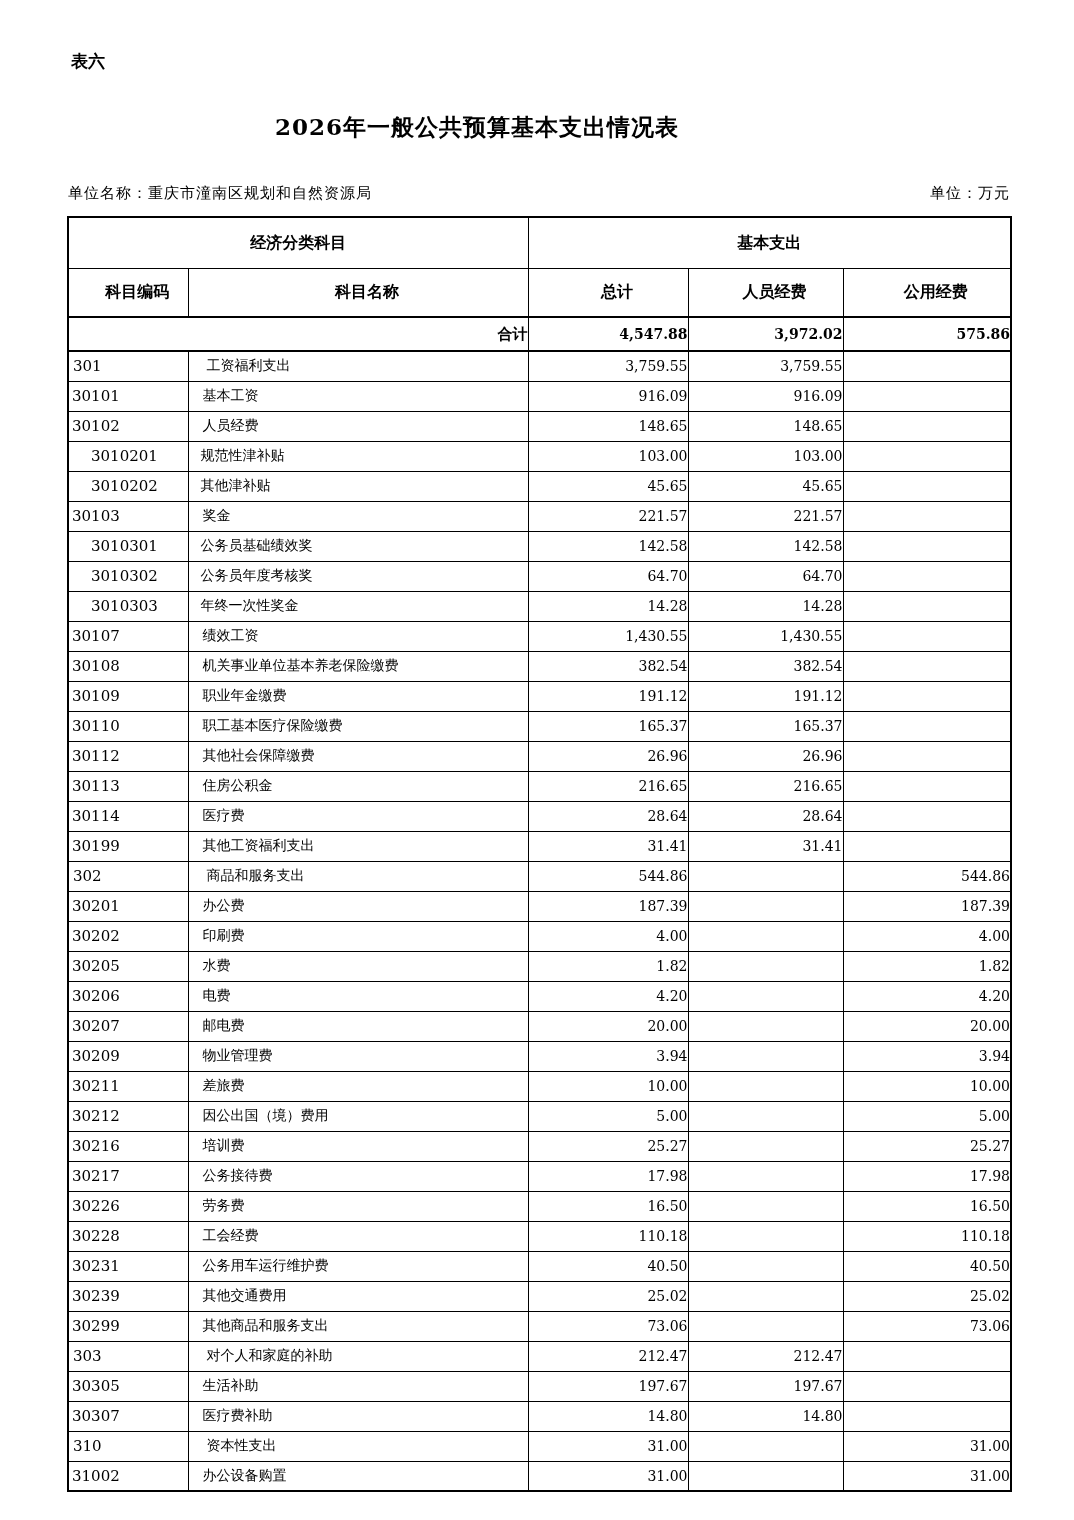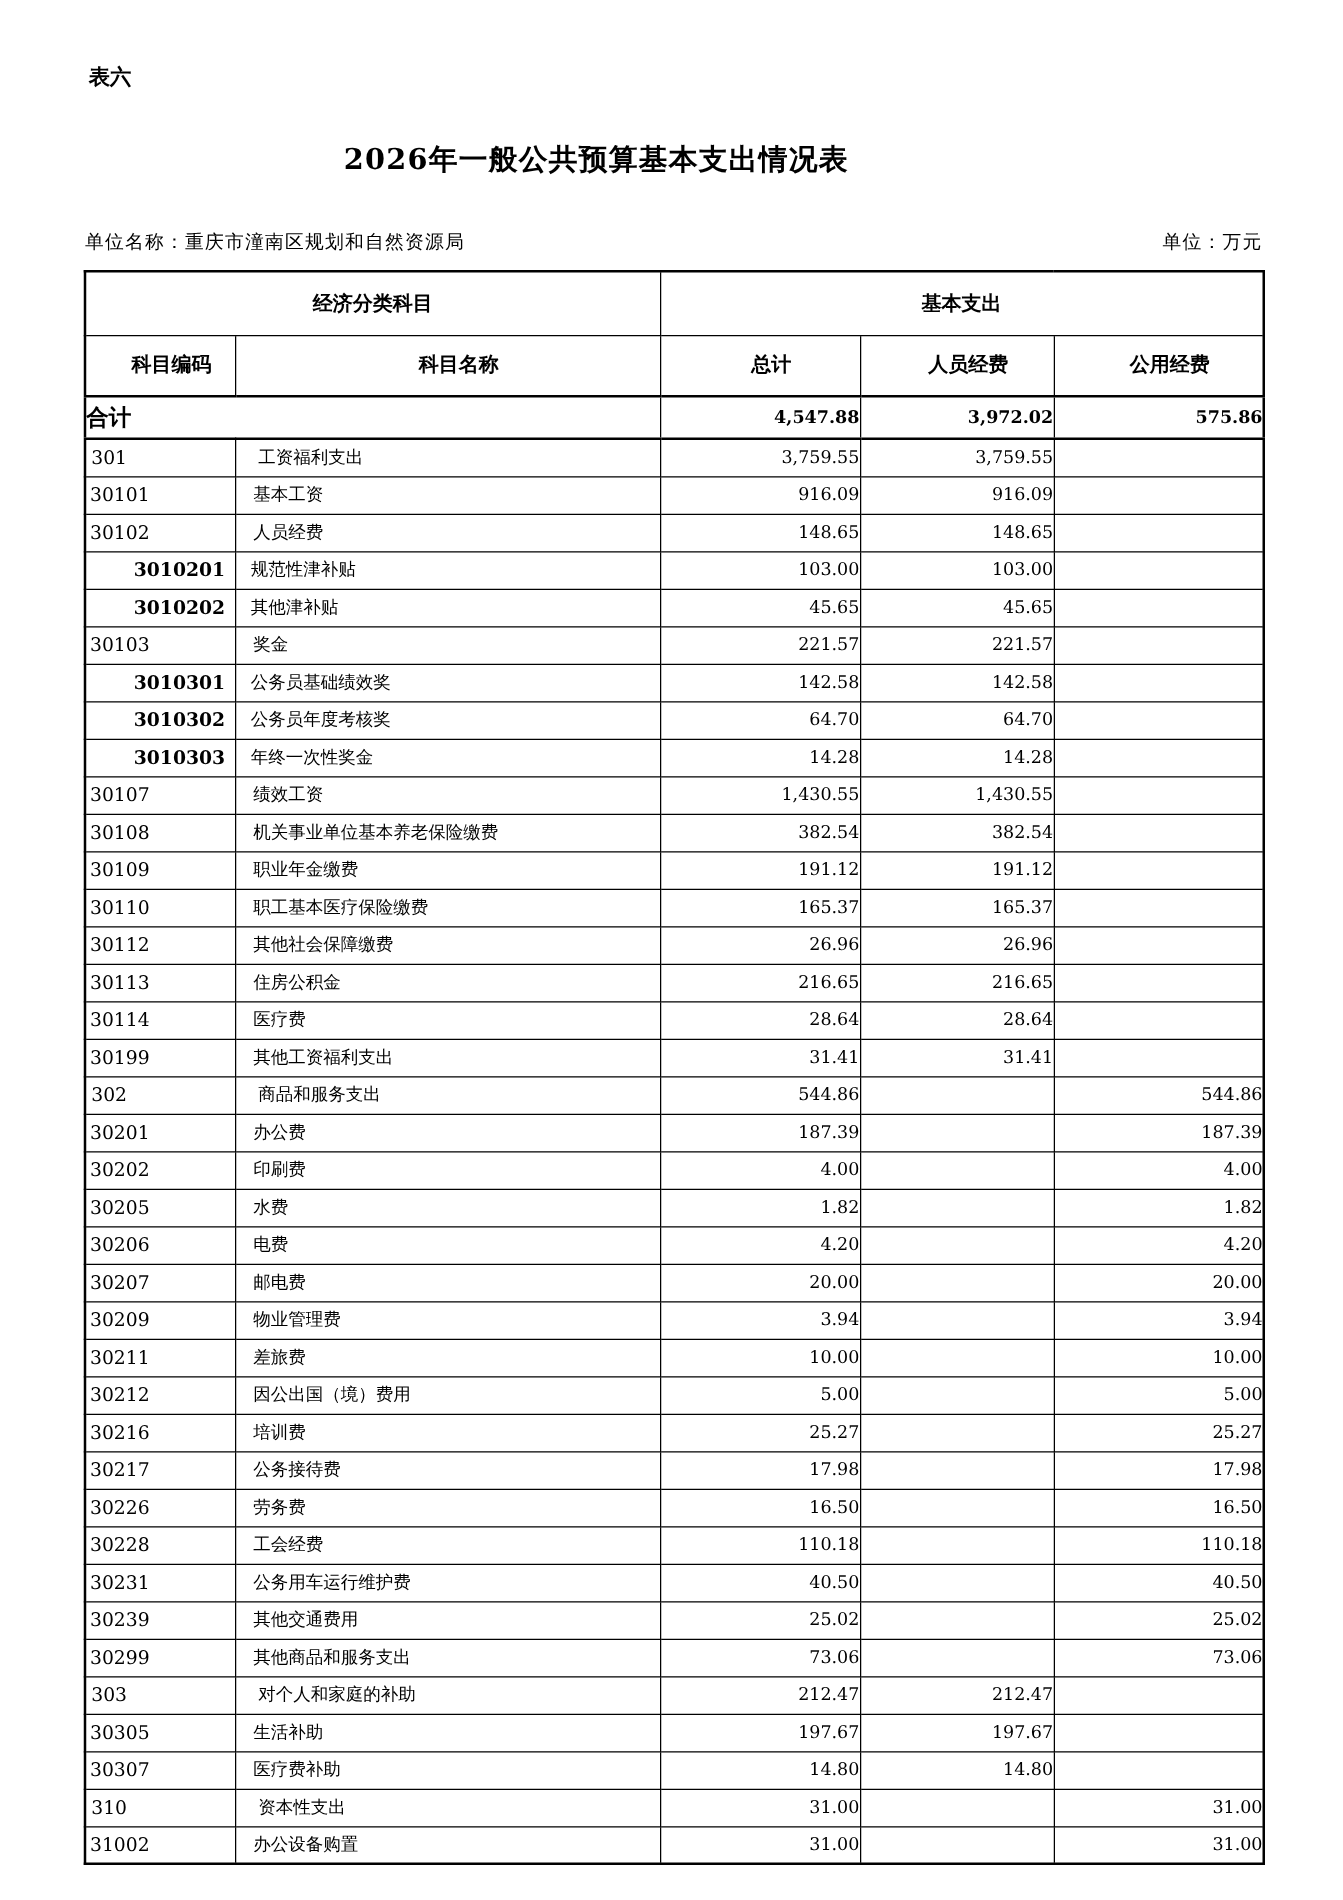--- a/index.html
+++ b/index.html
@@ -72,43 +72,43 @@
     font-weight: bold;
     font-size: 16px;
     text-align: center;
   }
   tr.total-row td {
     height: 32px;
     font-weight: bold;
     border-bottom-width: 2px;
   }
   tr.total-row td.total-label {
-    text-align: left;
-    font-size: 18px;
+    text-align: right;
+    font-size: 15px;
     font-family: Liberation Serif, serif;
   }
   tbody tr { height: 30px; }
   td.code {
     font-size: 15px;
     text-align: left;
   }
   td.name {
     font-size: 14px;
     text-align: left;
   }
   td.num {
     font-size: 14px;
     text-align: right;
     padding-right: 6px;
   }
   tr.level-1 td.code { padding-left: 4px; }
   tr.level-1 td.name { padding-left: 18px; }
   tr.level-2 td.code { padding-left: 3px; }
   tr.level-2 td.name { padding-left: 14px; }
-  tr.level-3 td.code { padding-left: 38px; font-weight: bold; }
+  tr.level-3 td.code { padding-left: 22px; }
   tr.level-3 td.name { padding-left: 12px; }
 </style>
 </head>
 <body>
 
 <div class="page">
 
   <div class="table-label">表六</div>
 
   <h1 class="title">2026年一般公共预算基本支出情况表</h1>

